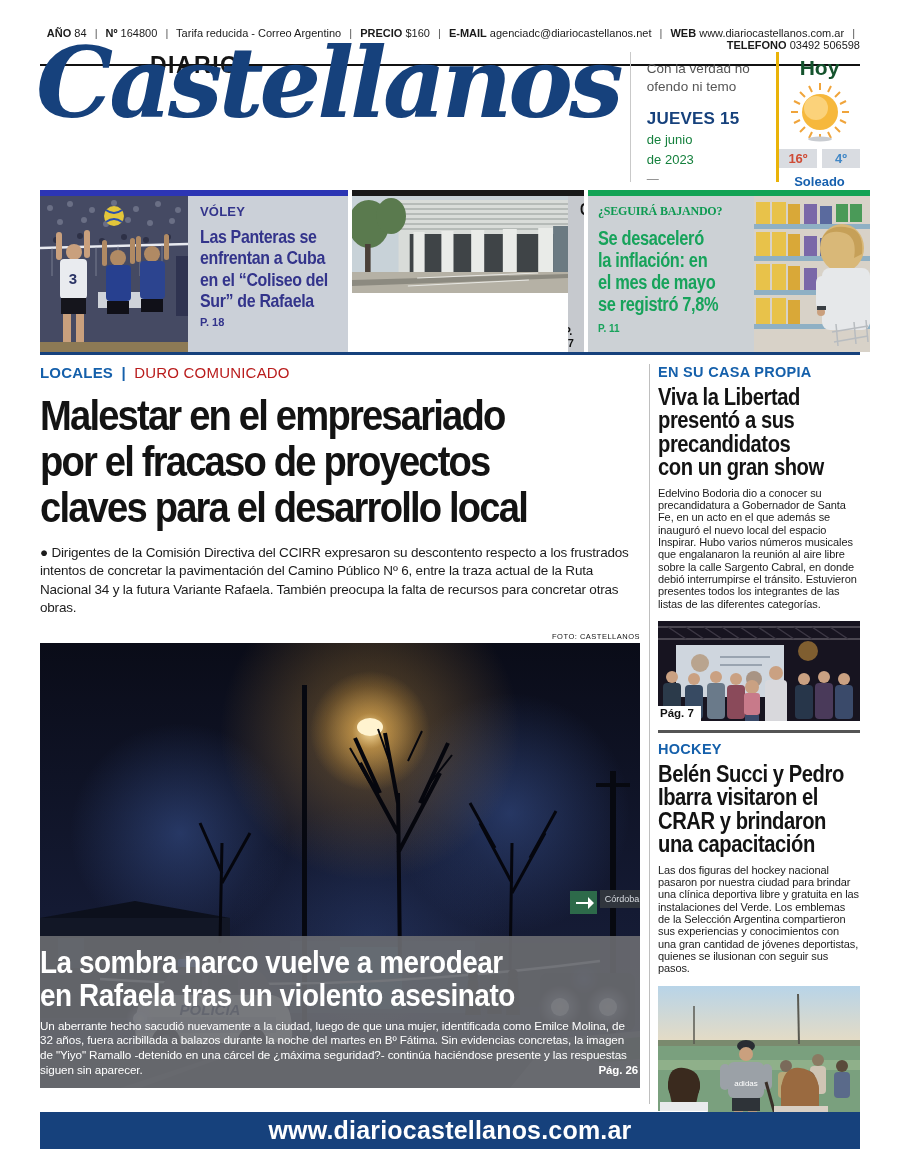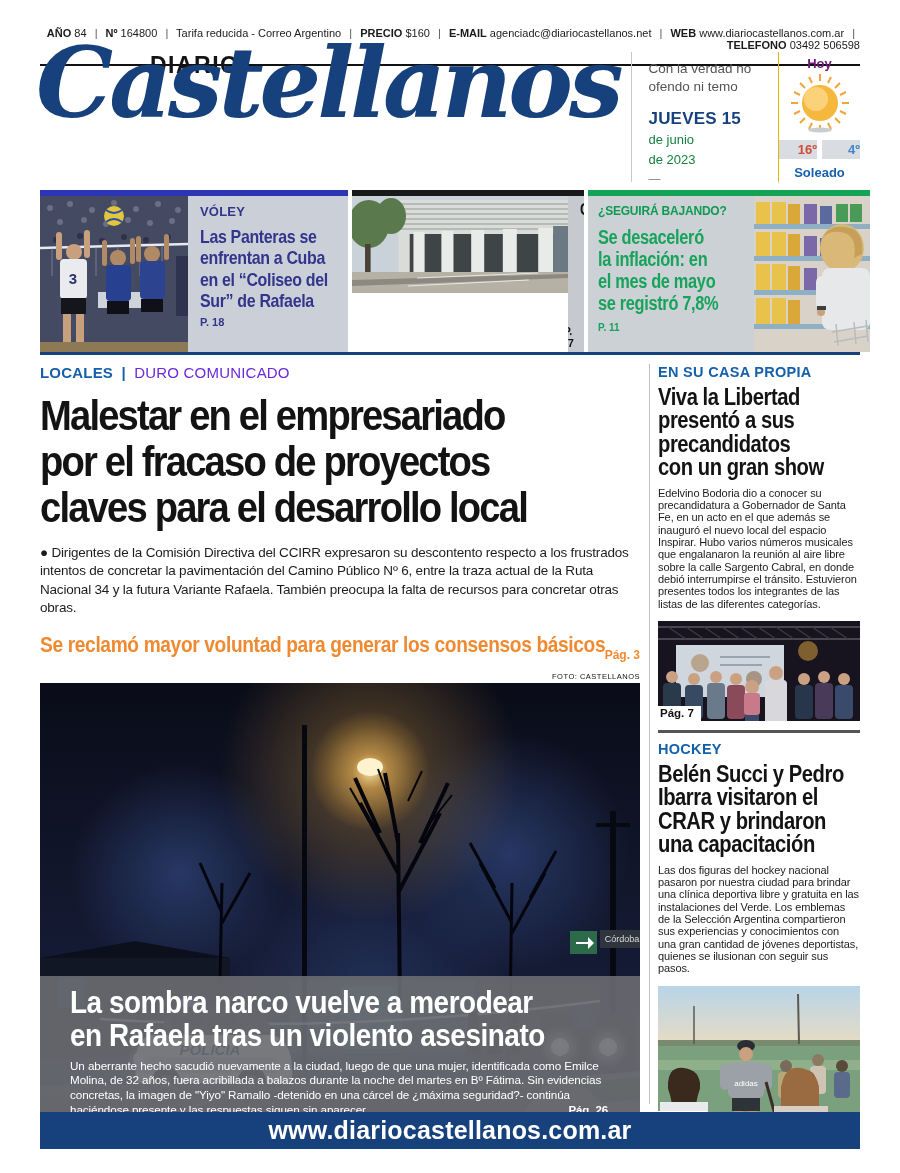--- a/index.html
+++ b/index.html
@@ -9,30 +9,30 @@
   
   .topbar{position:absolute;top:27px;left:40px;right:40px;text-align:right;
           font-size:11px;color:#1a1a1a;border-bottom:2.5px solid #111;padding-bottom:13px;letter-spacing:0;}
   .topbar .sep{color:#555;padding:0 5px;}
   
   .masthead{position:absolute;top:52px;left:40px;right:40px;height:130px;display:flex;}
   .logoarea{width:612px;position:relative;border-right:1px solid #c9c9c9;}
   .logo-kicker{position:absolute;left:110px;top:0px;font-size:23px;font-weight:bold;letter-spacing:1.5px;color:#141414;}
   .logo-title{position:absolute;left:-4px;top:-26px;font-family:"DejaVu Serif","Liberation Serif",serif;
               font-style:italic;font-weight:bold;font-size:97px;color:#16417c;letter-spacing:-4px;}
-  .datearea{width:134px;padding:8px 0 0 16px;border-right:1px solid #eab308;}
+  .datearea{width:134px;padding:8px 0 0 16px;border-right:3px solid #eab308;}
   .motto{font-size:13.5px;color:#555;line-height:1.3;}
   .dateday{font-size:17px;font-weight:bold;color:#16417c;margin-top:14px;letter-spacing:0.2px;}
   .datemy{font-size:13px;color:#15803d;line-height:1.3;margin-top:3px;}
   .datedash{color:#888;font-size:12px;margin-top:3px;}
   .datecity{font-size:13px;color:#555;margin-top:3px;letter-spacing:1.5px;}
   .weather{flex:1;text-align:center;padding-top:4px;}
-  .wh-today{font-size:13px;font-weight:bold;color:#701a75;}
+  .wh-today{font-size:21px;font-weight:bold;color:#14532d;}
   .wh-temps{display:flex;justify-content:center;gap:5px;margin-top:2px;}
-  .wh-badge{width:38px;height:19px;background:#d9dce1;font-size:13px;font-weight:bold;line-height:19px;text-align:right;}
+  .wh-badge{width:38px;height:19px;background:#d9dce1;font-size:13px;font-weight:bold;line-height:19px;}
   .wh-max{color:#cf4b35;}
   .wh-min{color:#4187c6;}
   .wh-cond{font-size:13px;font-weight:bold;color:#1660ae;margin-top:6px;}
   
   .stories{position:absolute;top:190px;left:40px;right:40px;height:162px;display:flex;gap:4px;}
   .story{box-sizing:border-box;}
   .story1{width:308px;border-top:6px solid #2c35b4;display:flex;}
   .story1 .ph{width:148px;height:156px;}
   .story1 .box{flex:1;background:#cbd0d8;padding:8px 6px 6px 12px;overflow:hidden;}
   .s-sec1{font-size:13px;font-weight:bold;color:#33348b;letter-spacing:0.2px;}
@@ -40,43 +40,43 @@
         white-space:pre-line;letter-spacing:-0.4px;width:170px;transform:scaleX(0.84);transform-origin:left top;}
   .pg1{font-size:11px;font-weight:bold;color:#33348b;}
   .story2{width:232px;border-top:6px solid #191919;display:flex;flex-direction:row;}
   .story2 .ph{height:97px;}
   .story2 .box{flex:1;background:#c6c9ce;text-align:center;padding:5px 8px 2px;position:relative;overflow:hidden;}
   .h-s2{margin:0 auto;font-size:16px;font-weight:bold;color:#121212;line-height:1.12;white-space:pre-line;
         letter-spacing:-0.4px;width:262px;margin-left:-23px;transform:scaleX(0.825);transform-origin:center top;}
   .pg2{position:absolute;right:10px;bottom:3px;font-size:11px;font-weight:bold;color:#121212;}
   .story3{flex:1;border-top:6px solid #12a355;display:flex;}
   .story3 .box{width:152px;background:#ccd1d5;padding:8px 4px 6px 10px;overflow:hidden;}
-  .s-sec3{font-size:12px;font-weight:bold;color:#0e9a52;letter-spacing:-0.2px;white-space:nowrap;}
+  .s-sec3{font-size:12px;font-weight:bold;color:#0e9a52;letter-spacing:-0.2px;white-space:nowrap;font-family:Liberation Serif, serif;}
   .h-s3{margin:8px 0 8px;font-size:19.5px;font-weight:bold;color:#17a35b;line-height:1.13;
         white-space:pre-line;letter-spacing:-0.4px;width:164px;transform:scaleX(0.84);transform-origin:left top;}
   .pg3{font-size:10px;font-weight:bold;color:#17a35b;}
   .story3 .ph{flex:1;height:156px;}
   .mainrule{position:absolute;top:352px;left:40px;right:40px;height:3px;background:#16417c;}
   .vrule{position:absolute;top:364px;left:649px;width:1px;height:740px;background:#bfbfbf;}
   
   .leftcol{position:absolute;top:364px;left:40px;width:600px;}
   .kicker{font-size:15px;letter-spacing:0.2px;}
   .kicker .sec{color:#1560ab;font-weight:bold;}
   .kicker .sep{color:#1560ab;padding:0 4px;font-weight:bold;}
-  .kicker .sub{color:#6d28d9;}
+  .kicker .sub{color:#b91c1c;}
   .h-main{margin:12px 0 0;font-size:42px;font-weight:bold;color:#131313;line-height:1.1;
           letter-spacing:-2px;white-space:pre-line;width:660px;transform:scaleX(0.909);transform-origin:left top;}
   .lead{margin-top:12px;font-size:13.5px;line-height:1.38;color:#1c1c1c;letter-spacing:-0.2px;}
   .subheadrow{position:relative;margin-top:12px;height:32px;}
   .subhead{font-size:22px;font-weight:bold;color:#ef8a31;letter-spacing:-0.4px;white-space:nowrap;
            width:660px;transform:scaleX(0.87);transform-origin:left top;}
   .subpg{position:absolute;right:0;bottom:2px;font-size:12px;font-weight:bold;color:#ef8a31;}
   .credit{margin-top:8px;text-align:right;font-size:7.5px;font-weight:normal;color:#111;letter-spacing:0.5px;}
   .mainphoto{position:relative;margin-top:2px;width:600px;height:445px;overflow:hidden;background:#3b82f6;}
-  .overlay{position:absolute;left:0;right:0;bottom:0;background:rgba(108,109,113,0.9);padding:10px 30px 10px;}
+  .overlay{position:absolute;left:0;right:0;bottom:0;background:rgba(108,109,113,0.9);padding:10px 0 10px;}
   .h-photo{margin:0;font-size:31px;font-weight:bold;color:#fff;line-height:1.07;letter-spacing:-0.5px;
            white-space:pre-line;width:636px;transform:scaleX(0.9);transform-origin:left top;}
   .photocap{position:relative;margin-top:6px;font-size:11.7px;line-height:1.26;color:#fff;letter-spacing:-0.1px;
             padding-right:0;}
   .cap-pg{position:absolute;right:2px;bottom:0;font-size:11.5px;font-weight:bold;color:#fff;}
   
   .rightcol{position:absolute;top:364px;left:658px;width:202px;}
   .r-sec{font-size:14.5px;font-weight:bold;color:#1560ab;letter-spacing:0.3px;}
   .h-r{margin:6px 0 0;font-size:23px;font-weight:bold;color:#131313;line-height:1.02;
        letter-spacing:-0.5px;white-space:pre-line;width:230px;transform:scaleX(0.878);transform-origin:left top;}
@@ -349,24 +349,20 @@
   <div class="leftcol">
     <div class="kicker">
       <span class="sec">LOCALES</span>
       <span class="sep">|</span>
       <span class="sub">DURO COMUNICADO</span>
     </div>
     <h1 class="h-main">Malestar en el empresariado
 por el fracaso de proyectos
 claves para el desarrollo local</h1>
     <p class="lead">● Dirigentes de la Comisión Directiva del CCIRR expresaron su descontento respecto a los frustrados intentos de concretar la pavimentación del Camino Público Nº 6, entre la traza actual de la Ruta Nacional 34 y la futura Variante Rafaela. También preocupa la falta de recursos para concretar otras obras.</p>
-    <div class="subheadrow">
-      <div class="subhead">Se reclamó mayor voluntad para generar los consensos básicos</div>
-      <div class="subpg">Pág. 3</div>
-    </div>
     <div class="credit">FOTO: CASTELLANOS</div>
 
     <div class="mainphoto">
       <svg width="600" height="445" viewBox="0 0 600 445">
         <defs>
           <radialGradient id="glow" cx="50%" cy="50%" r="50%">
             <stop offset="0%" stop-color="#ffe9b0" stop-opacity="0.95"></stop>
             <stop offset="30%" stop-color="#e8a83f" stop-opacity="0.55"></stop>
             <stop offset="100%" stop-color="#e8a83f" stop-opacity="0"></stop>
           </radialGradient>

